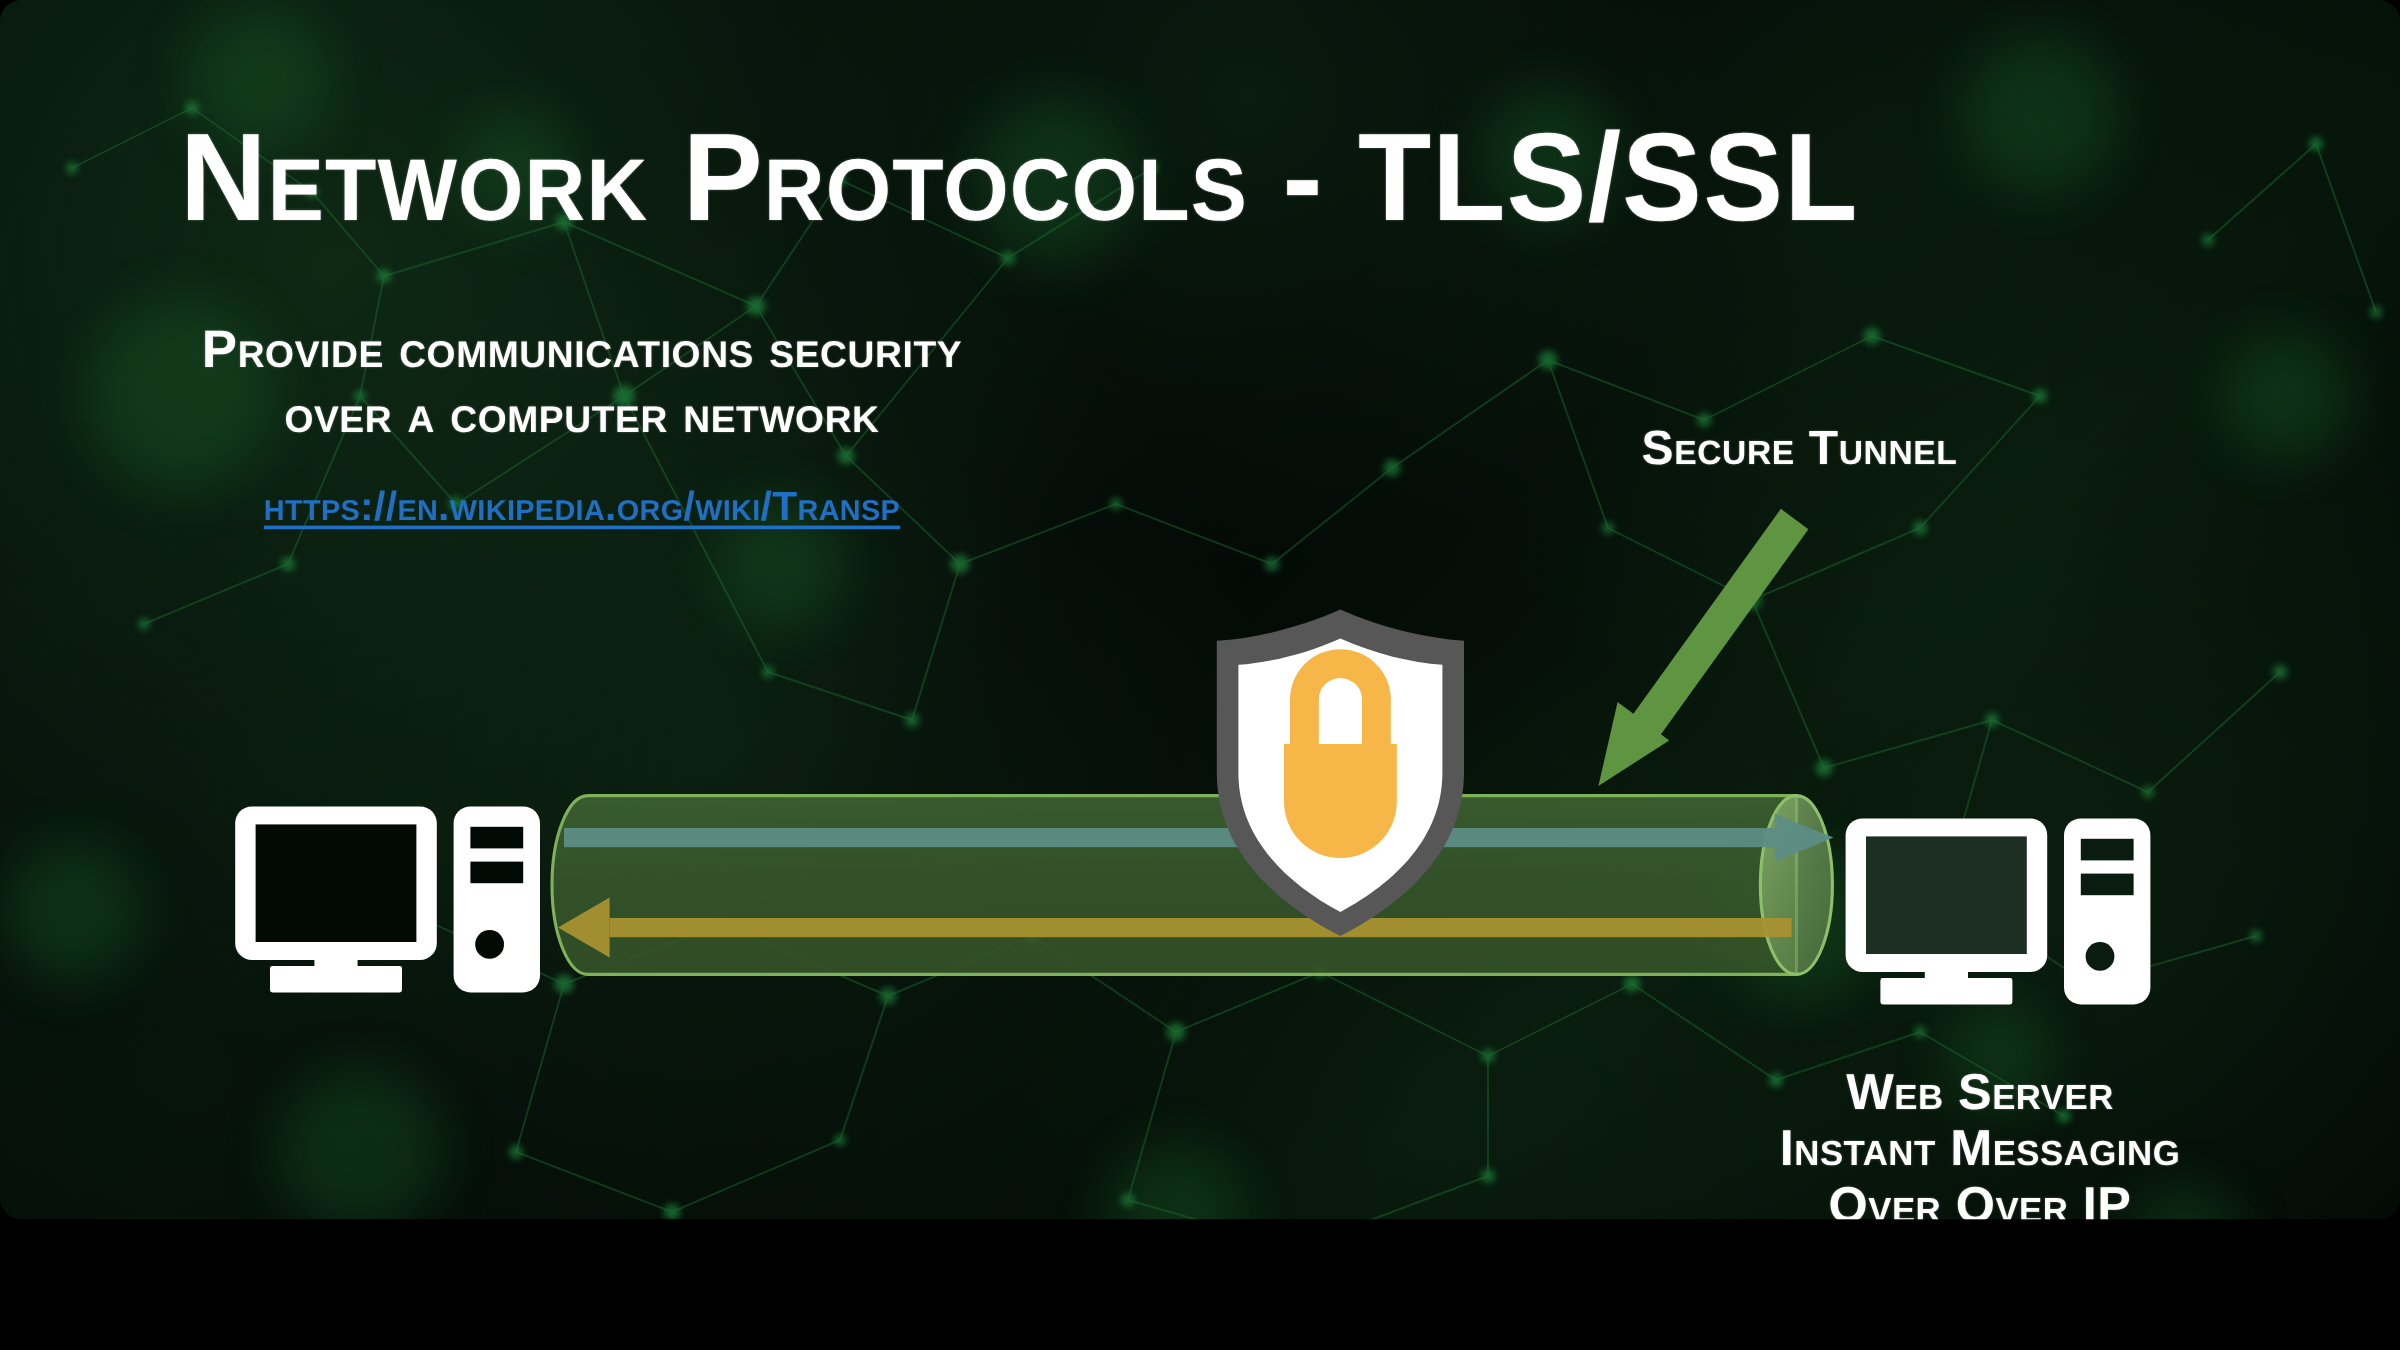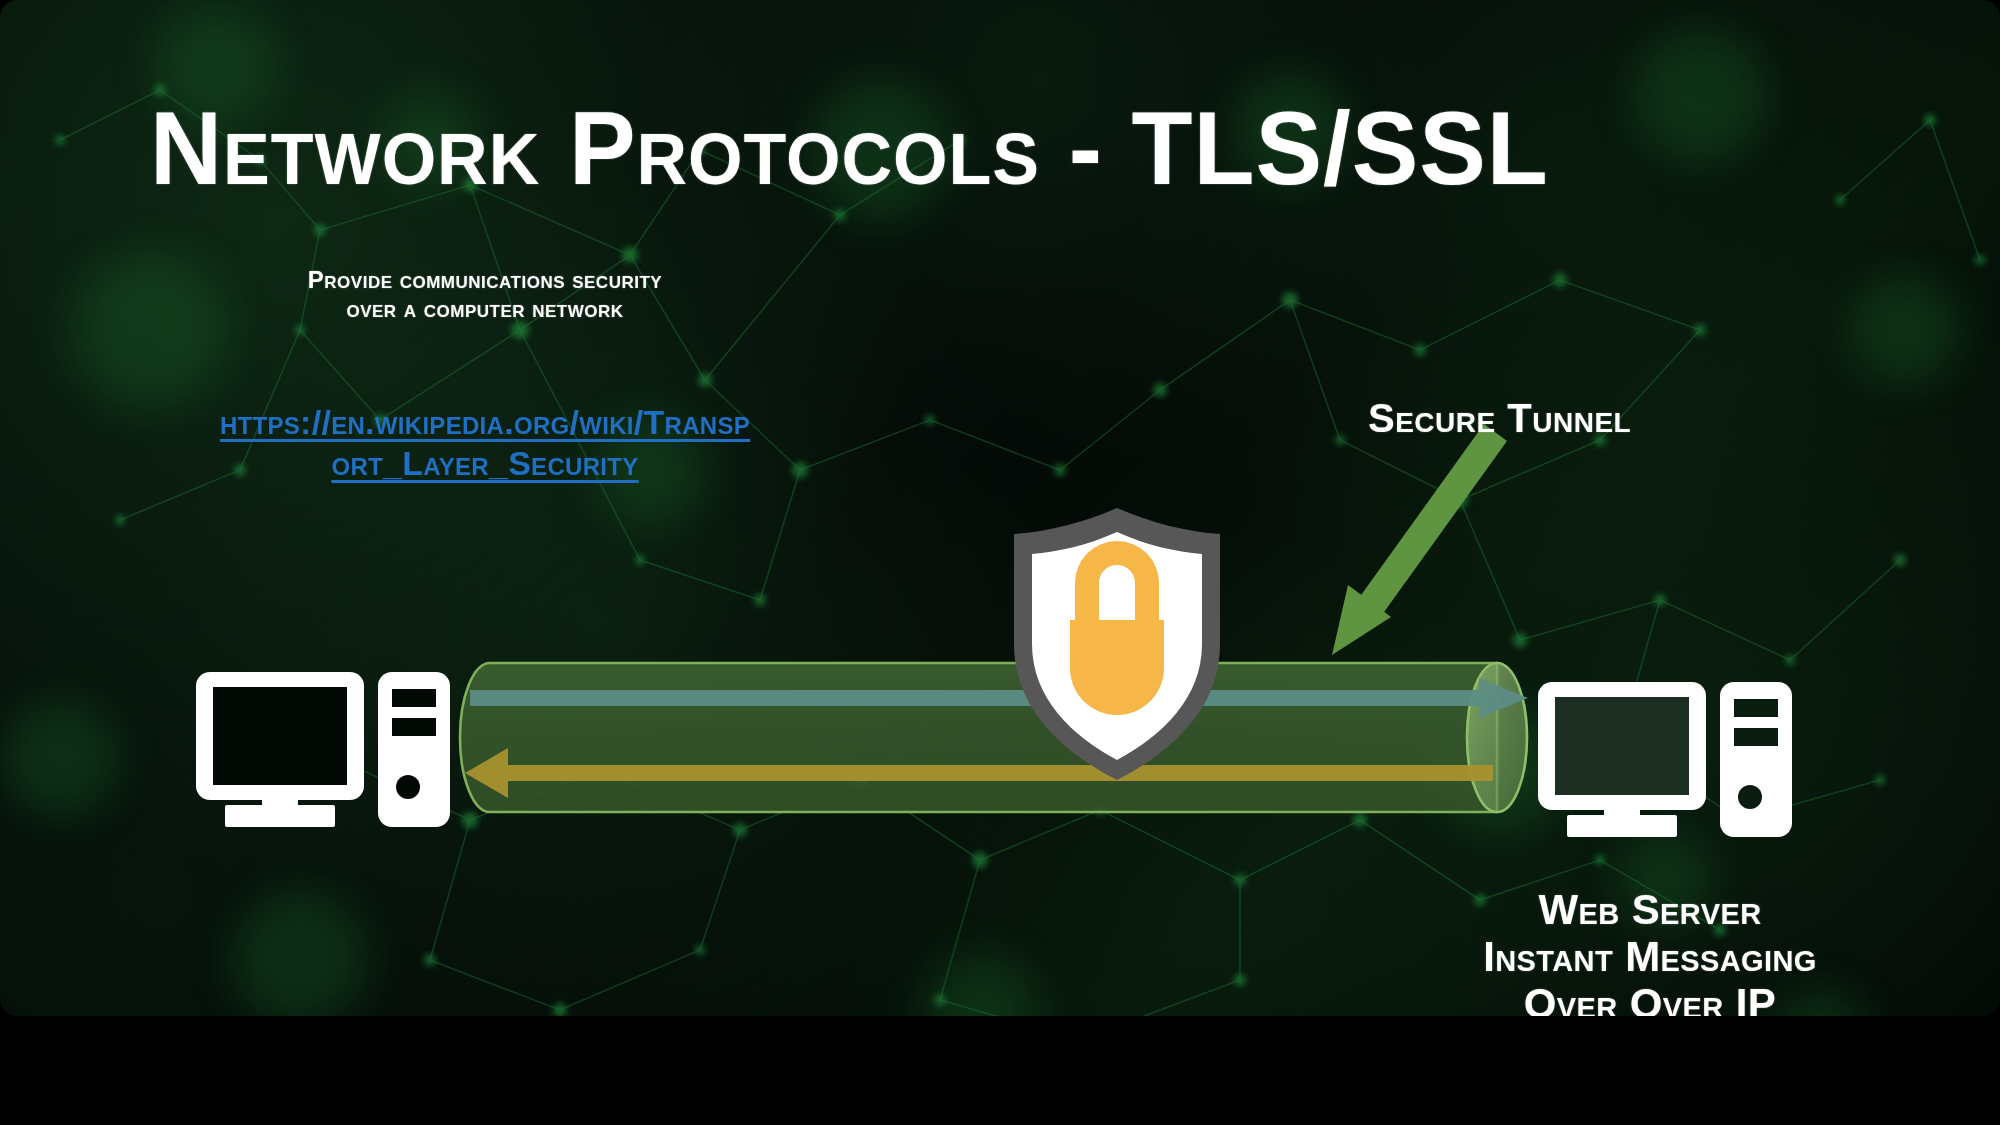--- a/index.html
+++ b/index.html
@@ -52,21 +52,21 @@
     text-shadow: 0 0 2px rgba(255,255,255,0.35);
     transform: scaleX(0.96);
     transform-origin: left center;
   }
 
   .subtitle {
     position: absolute;
     left: 140px; top: 265px;
     width: 690px;
     text-align: center;
-    font-size: 24px;
+    font-size: 44px;
     line-height: 1.22;
     font-weight: 700;
     color: #ffffff;
     letter-spacing: 0.5px;
     font-variant: small-caps;
     text-shadow: 0 0 2px rgba(255,255,255,0.3);
   }
   .subtitle span { display: block; }
 
   .link {
@@ -93,21 +93,20 @@
   .tunnel-label {
     position: absolute;
     left: 1368px; top: 352px;
     font-size: 40px;
     font-weight: 700;
     color: #ffffff;
     letter-spacing: 0.5px;
     font-variant: small-caps;
     white-space: nowrap;
     text-shadow: 0 0 2px rgba(255,255,255,0.3);
-    margin-top: 44px;
   }
 
   .services {
     position: absolute;
     left: 1400px; top: 866px;
     width: 500px;
     text-align: center;
     font-size: 42px;
     line-height: 1.12;
     font-weight: 700;
@@ -317,21 +316,20 @@
 
   <div class="title">Network Protocols - TLS/SSL</div>
 
   <div class="subtitle">
     <span>Provide communications security</span>
     <span>over a computer network</span>
   </div>
 
   <div class="link">
     <span>https://en.wikipedia.org/wiki/Transp</span>
-    <span>ort_Layer_Security</span>
   </div>
 
   <div class="tunnel-label">Secure Tunnel</div>
 
   <div class="services">
     <span>Web Server</span>
     <span>Instant Messaging</span>
     <span>Over Over IP</span>
   </div>
 

